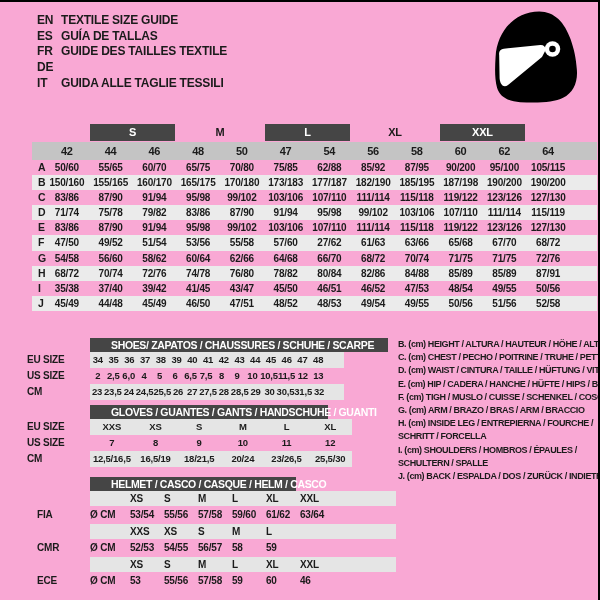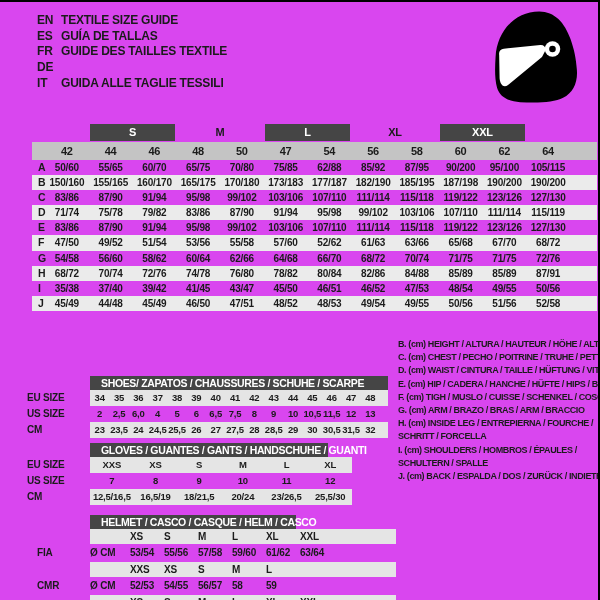--- a/index.html
+++ b/index.html
@@ -1,17 +1,17 @@
 <!DOCTYPE html>
 <html><head>
 <meta charset="utf-8">
 <style>
   html,body {margin:0; padding:0; background:#fff;}
   .sheet {
-    position:relative; width:600px; height:600px; background:#d946ef;
+    position:relative; width:600px; height:600px; background:#f9a8d4;
     border-top:2px solid #000; border-right:2px solid #000; box-sizing:border-box;
     font-family:"Liberation Sans", sans-serif; font-weight:700; color:#1b1b1b;
     overflow:hidden; letter-spacing:-0.2px;
   }
   
   .langs {position:absolute; left:37px; top:11px;}
   .lang-row {display:flex; font-size:12px; line-height:15.7px; white-space:nowrap;}
   .lang-code {width:24px;}
   
   .helmet-icon {position:absolute; left:482px; top:2px; width:106px; height:108px;}
@@ -26,27 +26,27 @@
   .mt-row.numrow {height:18px; line-height:18px; background:#c4c4c4; font-size:11px;}
   .mt-row.stripe {background:#ebebeb;}
   .mt-label {width:13px; padding-left:6px; box-sizing:border-box; font-size:10.5px;}
   .mt-cells {flex:1; display:grid; grid-template-columns:repeat(12,1fr);}
   .mt-cell {text-align:center; white-space:nowrap;}
   
   .sec {position:absolute; left:27px;}
   .sec-head {display:flex;}
   .sec-spacer {width:63px;}
   .bar {background:#454545; color:#fff; font-size:10.5px; height:14px; line-height:14px;
-        padding-left:11px; box-sizing:border-box; letter-spacing:-0.35px; white-space:nowrap;margin-top:38px;}
+        padding-left:21px; box-sizing:border-box; letter-spacing:-0.35px; white-space:nowrap;}
   .bar-shoes {width:298px;} .bar-gloves {width:238px;} .bar-helmet {width:206px;}
   .sec-row {display:flex; height:16px; line-height:16px;border-radius:6px;}
   .sec-label {width:63px; font-size:10px; white-space:nowrap;}
   .cells {display:grid; box-sizing:border-box;}
   .cells.g {background:#e5e5e5;}
-  .shoes-cells {width:298px; grid-template-columns:repeat(15,1fr); padding-right:8px;}
+  .shoes-cells {width:254px; grid-template-columns:repeat(15,1fr); padding-right:18px;}
   .gloves-cells {width:262px; grid-template-columns:repeat(6,1fr);}
   .sc {text-align:center; white-space:nowrap; font-size:9.5px;}
   .shoes-sec {top:336px;} .gloves-sec {top:403px;} .helmet-sec {top:475px;}
   .hl-cells {width:306px; grid-template-columns:40px repeat(5,34px) 1fr; display:grid; box-sizing:border-box;}
   .hl-unit {font-size:10px; white-space:nowrap;}
   .hc {text-align:left; font-size:10px; white-space:nowrap;}
   .hrow-sizes {display:flex; height:15px; line-height:15px;}
   .hrow-vals {display:flex; height:17px; line-height:17px;}
   .hblock {margin-bottom:1px;}
   .hl-label {padding-left:10px; box-sizing:border-box;}
@@ -217,21 +217,21 @@
     <div class="mt-row stripe">
       <div class="mt-label">F</div>
       <div class="mt-cells">
 
       <div class="mt-cell">47/50</div>
           <div class="mt-cell">49/52</div>
           <div class="mt-cell">51/54</div>
           <div class="mt-cell">53/56</div>
           <div class="mt-cell">55/58</div>
           <div class="mt-cell">57/60</div>
-          <div class="mt-cell">52/62</div>
+          <div class="mt-cell">27/62</div>
           <div class="mt-cell">61/63</div>
           <div class="mt-cell">63/66</div>
           <div class="mt-cell">65/68</div>
           <div class="mt-cell">67/70</div>
           <div class="mt-cell">68/72</div>
         </div>
     </div>
     <div class="mt-row">
       <div class="mt-label">G</div>
       <div class="mt-cells">

